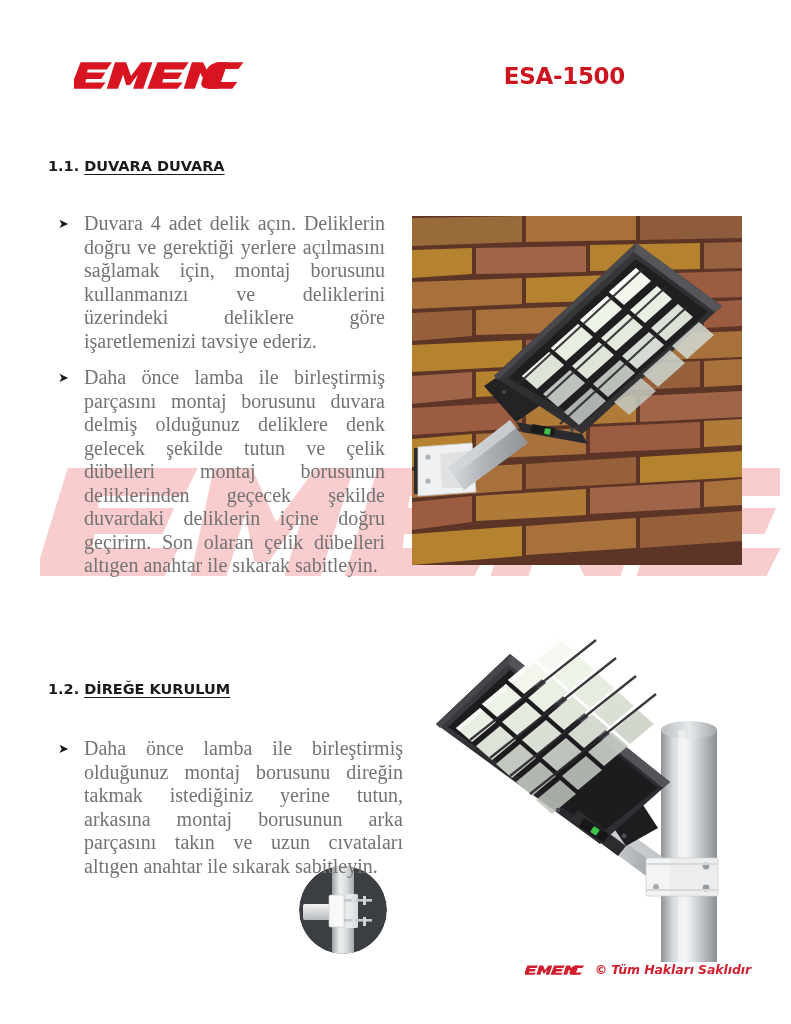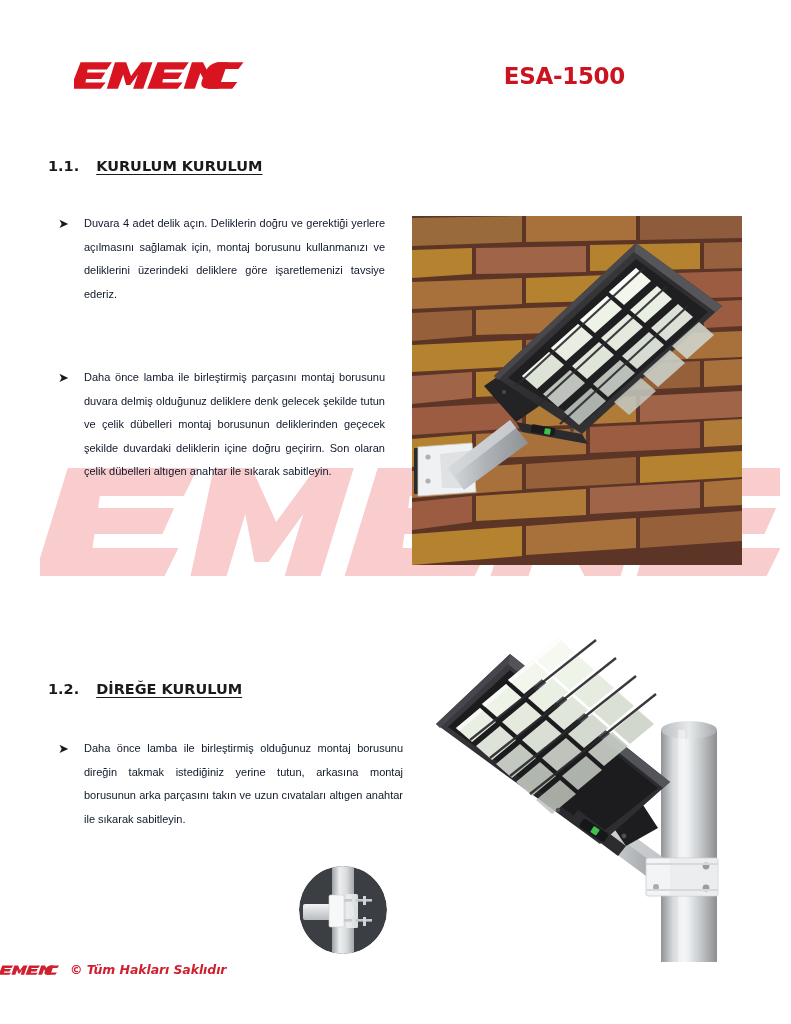--- a/index.html
+++ b/index.html
@@ -39,60 +39,60 @@
     margin-top:7px; letter-spacing:-0.2px; line-height:1.15;
   }
 
   
   .section-head {
     position:absolute; z-index:3;
     font-family:"DejaVu Sans", sans-serif;
     font-size:14.5px; font-weight:bold; color:#1a1a1a;
     white-space:nowrap;
   }
-  .section-head .num { margin-right:17px; }
+  .section-head .num { margin-right:5px; }
   .section-head .ttl { text-decoration:underline; text-underline-offset:3px; }
   #sec1-head { left:48px; top:158px; }
   #sec2-head { left:48px; top:681px;text-align:center; }
 
   
   .bullet {
     position:absolute; z-index:3;
     display:flex; align-items:flex-start;
   }
   .bullet .marker {
     width:26px; flex:0 0 26px;
     font-size:13px; color:#1a1a1a; line-height:23.5px;
     font-family:"DejaVu Sans", sans-serif;
   }
   .bullet .ptext {
     flex:1;
-    font-family:Liberation Sans, sans-serif;
-    font-size:11px; color:#0f172a;
+    font-family:Liberation Serif, serif;
+    font-size:20px; color:#737373;
     line-height:23.5px;
     text-align:justify;
     text-justify:inter-word;
     hyphens:none;
   }
   #b1 { left:58px; top:212px; width:327px; }
   #b2 { left:58px; top:366px; width:327px; }
   #b3 { left:58px; top:737px; width:345px; }
 
   
   .figure { position:absolute; z-index:2; overflow:hidden; }
   #fig-wall { left:412px; top:216px; width:330px; height:349px; }
   #fig-pole { left:418px; top:632px; width:340px; height:330px; }
   #fig-detail { left:299px; top:866px; width:88px; height:88px; border-radius:50%; overflow:hidden; }
   .figure svg, #fig-detail svg { display:block; width:100%; height:100%; }
 
   
   .footer {
     position:absolute; z-index:3;
     left:0; top:959px; width:791px;
-    text-align:left; padding-right:52px;
+    text-align:right; padding-right:40px;
   }
   .footer-inner { display:inline-block; white-space:nowrap; }
   .footer-logo { display:inline-block; vertical-align:middle; width:60px; height:12px; }
   .footer-logo svg { width:60px; height:12px; display:block; }
   .footer-text {
     display:inline-block; vertical-align:middle;
     font-family:"DejaVu Sans", sans-serif;
     font-size:12.5px; font-style:italic; font-weight:bold;
     color:#cf2030; margin-left:5px; letter-spacing:-0.1px;
   }
@@ -136,21 +136,21 @@
     </svg>
   </div>
 
   <div class="title-block">
     <div class="model-name">ESA-1500</div>
   </div>
 
 </div>
 
 <div class="section-head" id="sec1-head">
-  <span class="num">1.1.</span><span class="ttl">KURULUM KURULUM</span>
+  <span class="num">1.1.</span><span class="ttl">DUVARA DUVARA</span>
 </div>
 
 <div class="bullet" id="b1">
   <span class="marker">➤</span>
   <span class="ptext">Duvara 4 adet delik açın. Deliklerin doğru ve gerektiği yerlere açılmasını sağlamak için, montaj borusunu kullanmanızı ve deliklerini üzerindeki deliklere göre işaretlemenizi tavsiye ederiz.</span>
 </div>
 
 <div class="bullet" id="b2">
   <span class="marker">➤</span>
   <span class="ptext">Daha önce lamba ile birleştirmiş parçasını montaj borusunu duvara delmiş olduğunuz deliklere denk gelecek şekilde tutun ve çelik dübelleri montaj borusunun deliklerinden geçecek şekilde duvardaki deliklerin içine doğru geçirirn. Son olaran çelik dübelleri altıgen anahtar ile sıkarak sabitleyin.</span>

